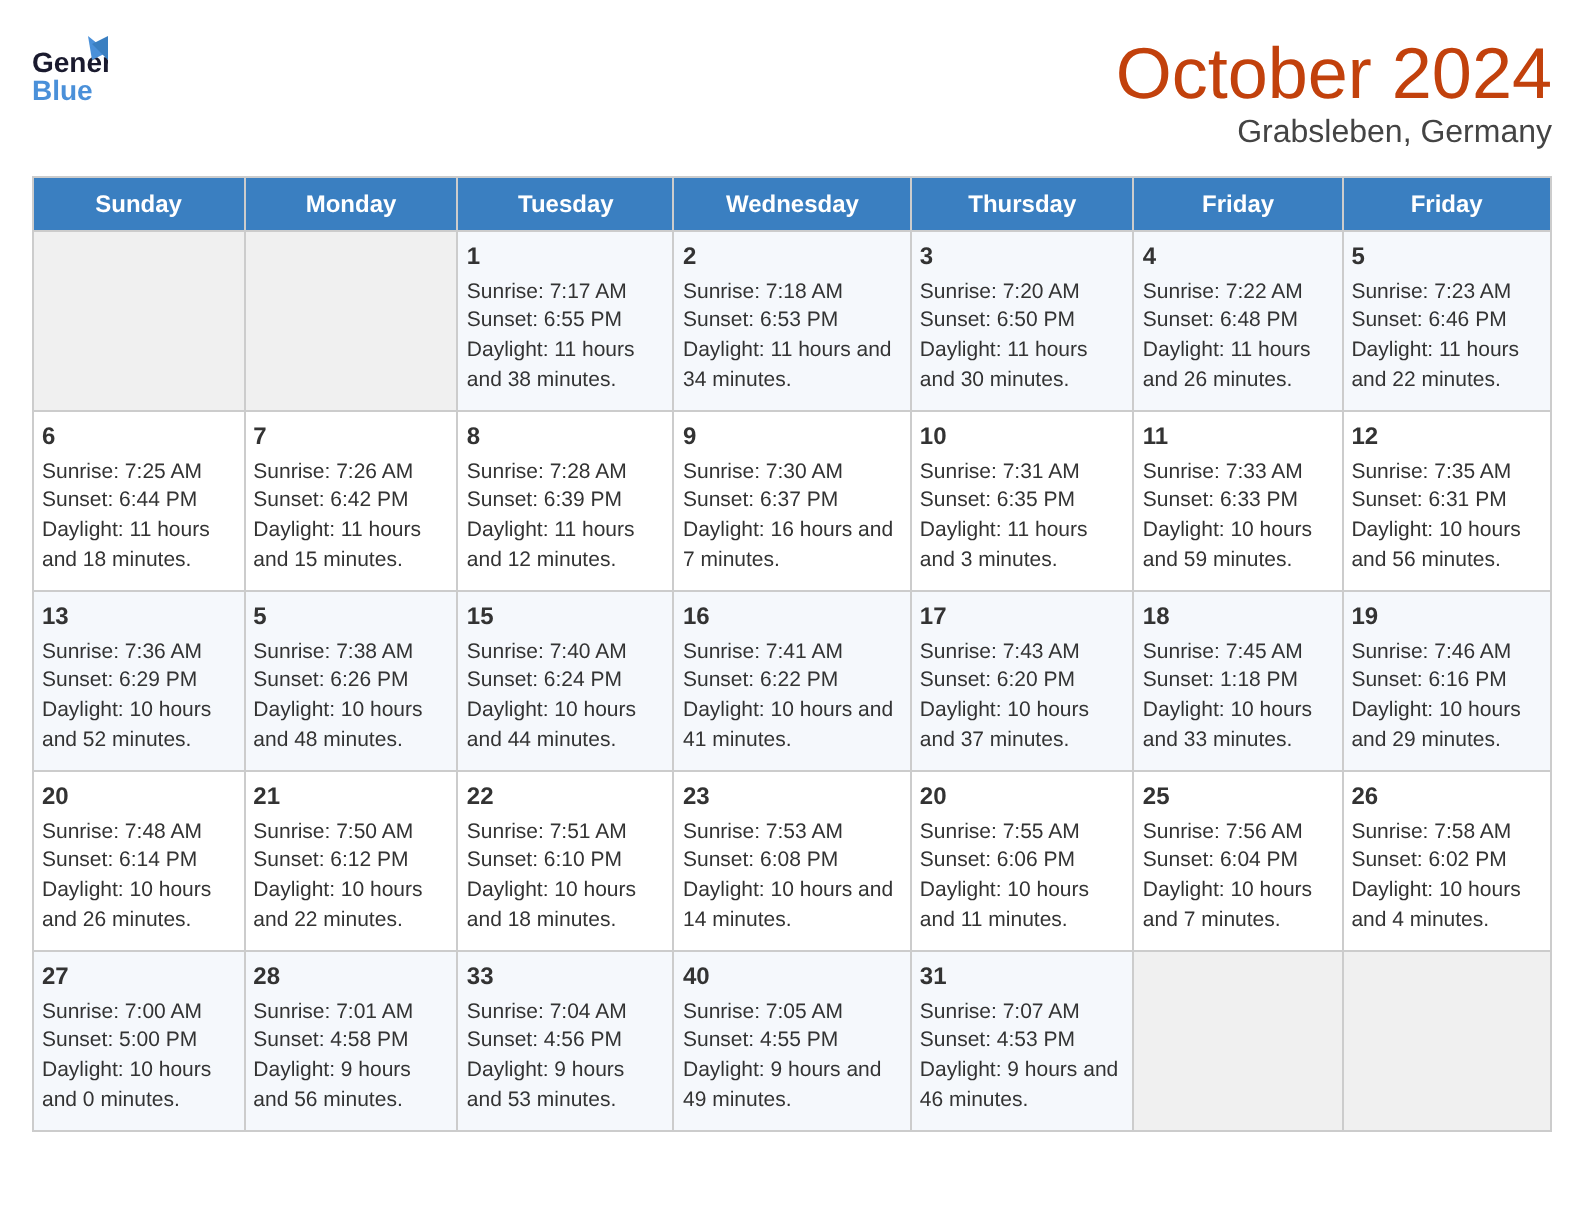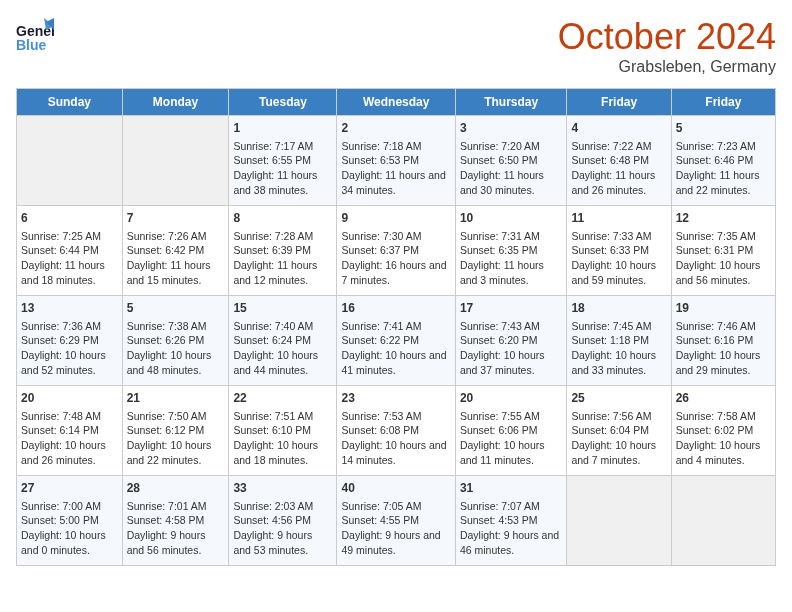--- a/index.html
+++ b/index.html
@@ -286,21 +286,21 @@
           <div>Daylight: 10 hours and 0 minutes.</div>
         </td>
         <td>
           <div class="day-num">28</div>
           <div>Sunrise: 7:01 AM</div>
           <div>Sunset: 4:58 PM</div>
           <div>Daylight: 9 hours and 56 minutes.</div>
         </td>
         <td>
           <div class="day-num">33</div>
-          <div>Sunrise: 2:03 AM</div>
+          <div>Sunrise: 7:04 AM</div>
           <div>Sunset: 4:56 PM</div>
           <div>Daylight: 9 hours and 53 minutes.</div>
         </td>
         <td>
           <div class="day-num">40</div>
           <div>Sunrise: 7:05 AM</div>
           <div>Sunset: 4:55 PM</div>
           <div>Daylight: 9 hours and 49 minutes.</div>
         </td>
         <td>

